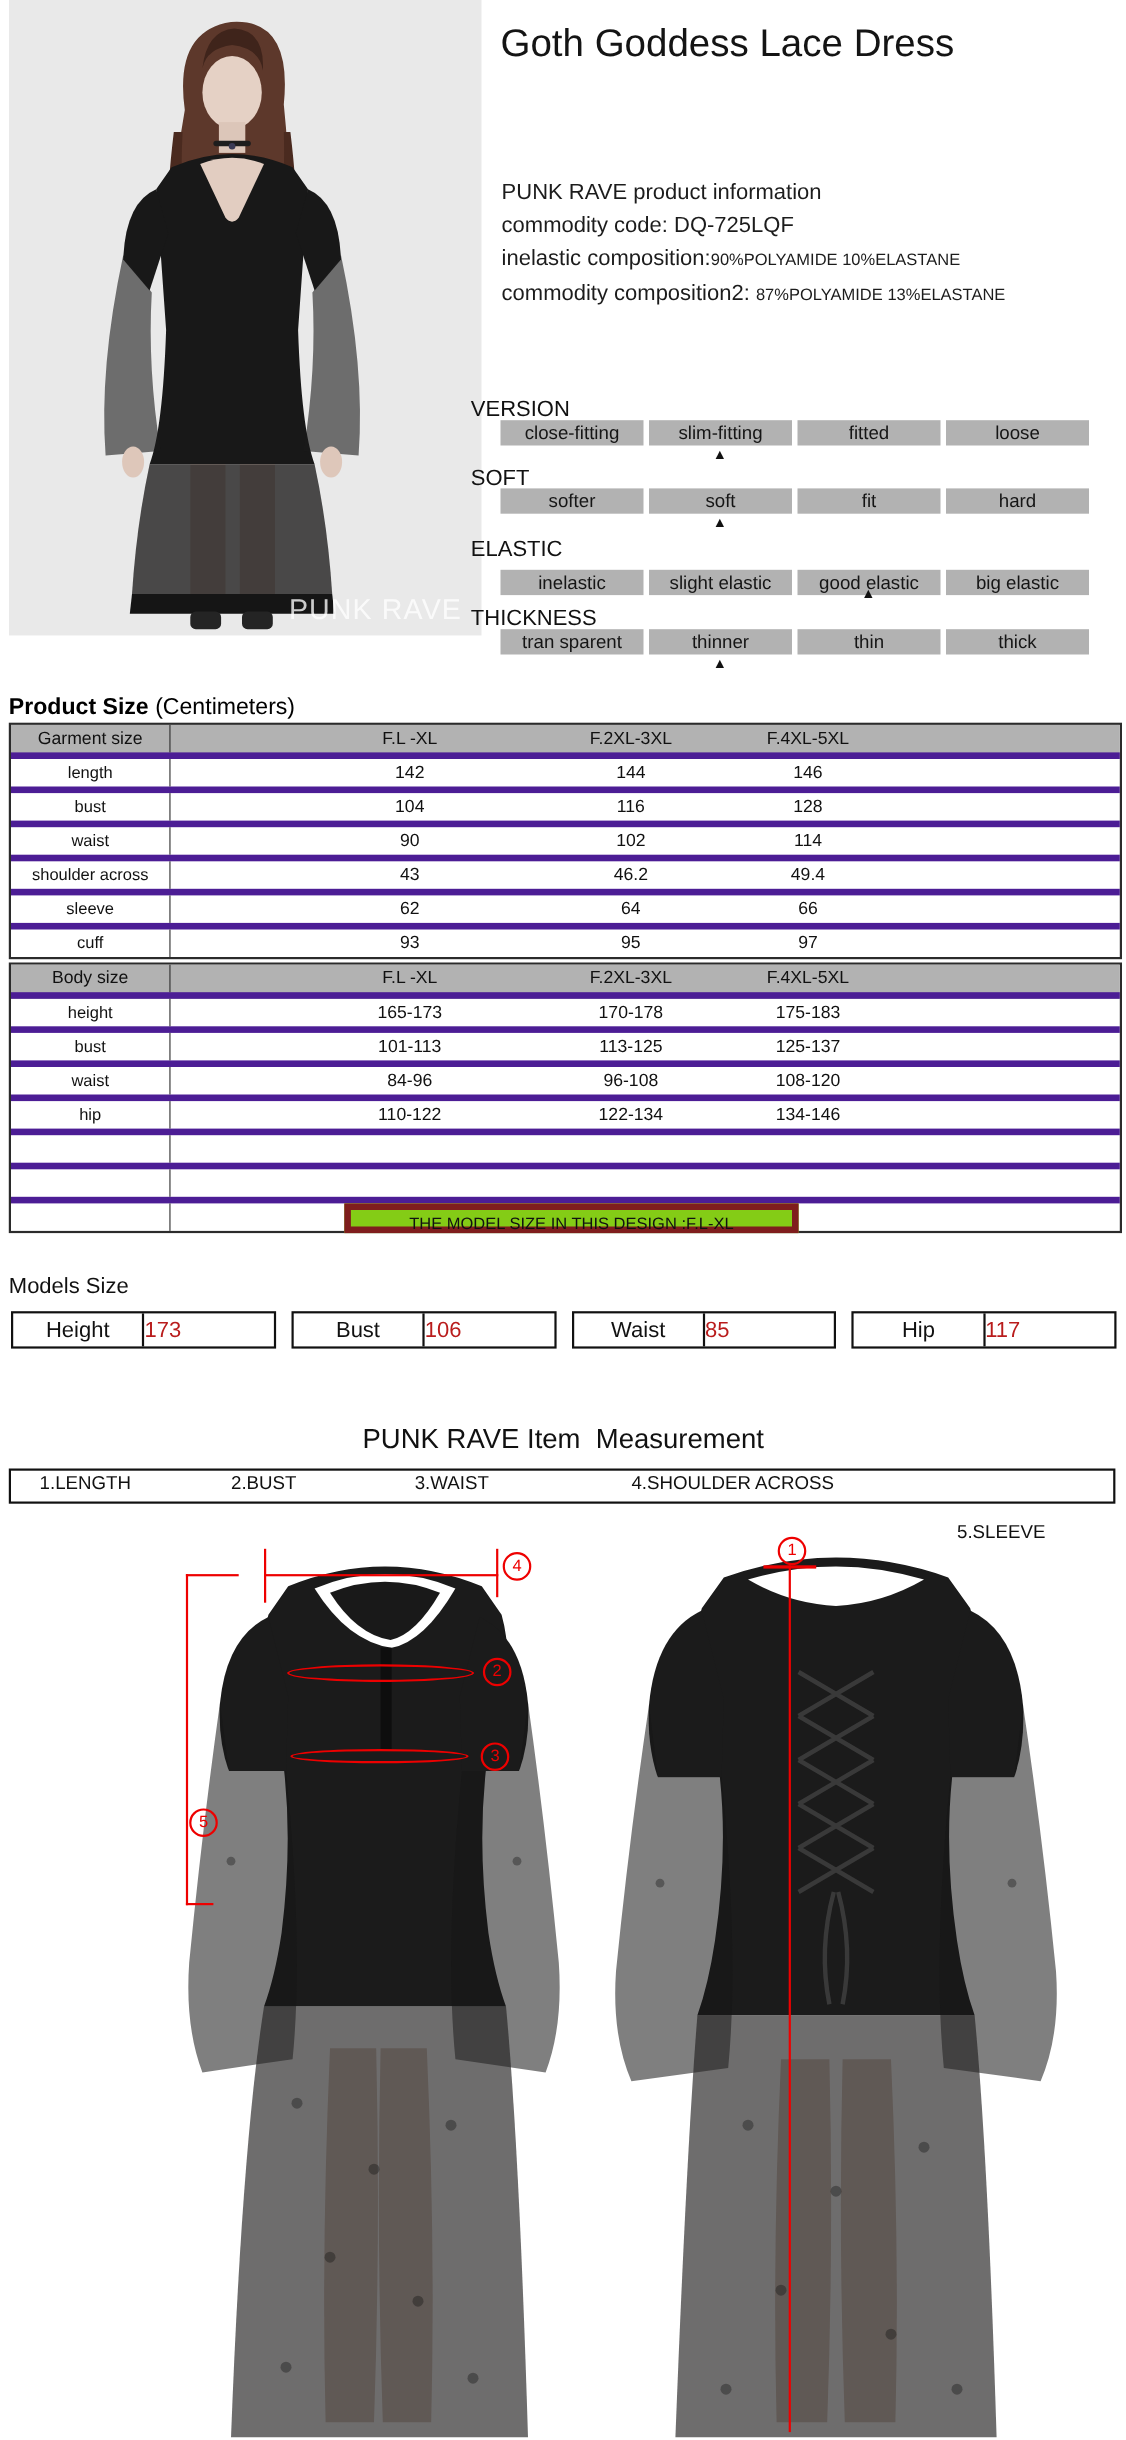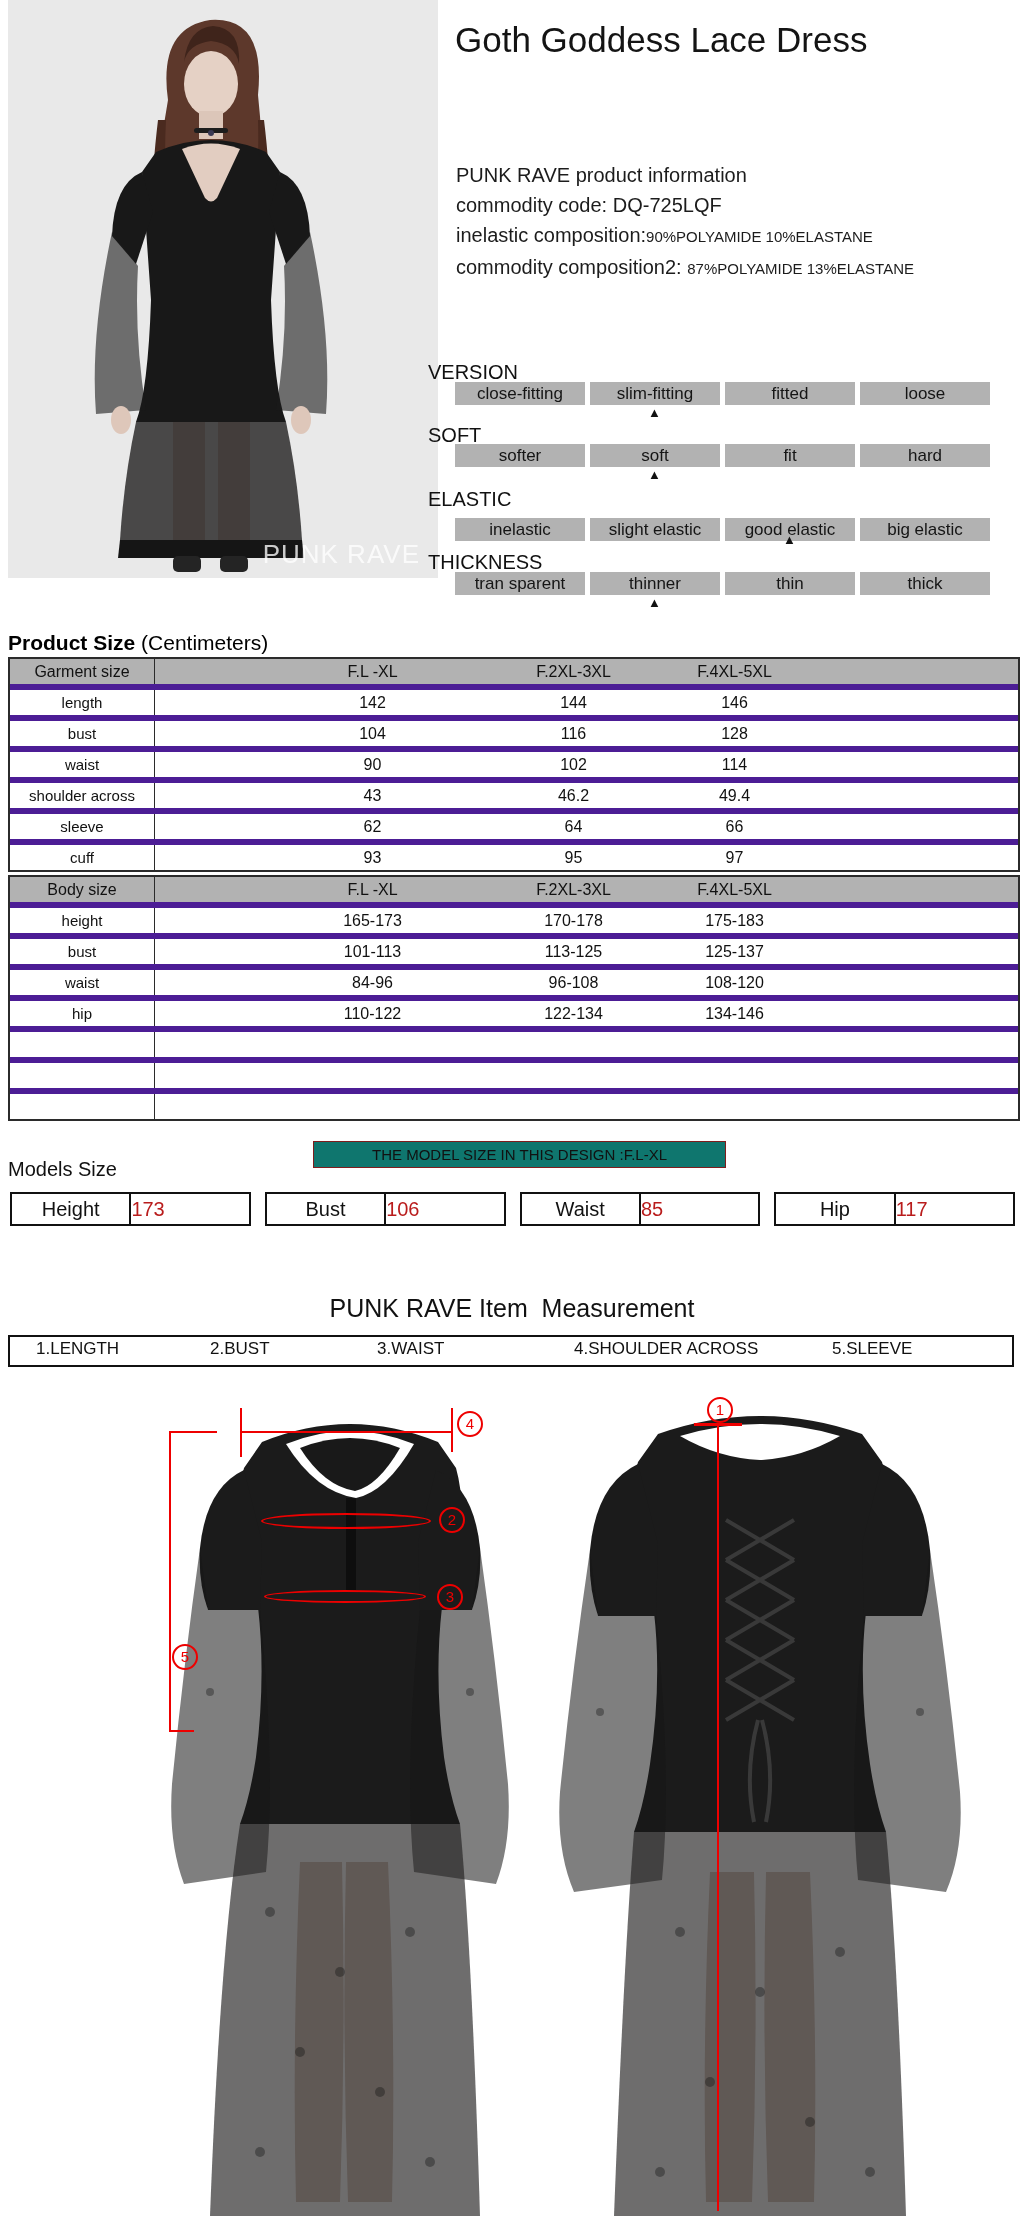--- a/index.html
+++ b/index.html
@@ -33,22 +33,22 @@
   #body-table{top:875px;}
   .trow{position:relative;height:25px;border-bottom:6px solid #4c1d95;}
   .trow:last-child{border-bottom:none;}
   .thead{background:#b2b2b2;}
   .tlabel{position:absolute;left:0;top:0;width:144px;height:25px;border-right:1px solid #2b2b2b;
           text-align:center;line-height:25px;font-size:15px;color:#111;}
   .thead .tlabel{font-size:16px;}
   .tv{position:absolute;top:0;width:181px;text-align:center;line-height:25px;font-size:16px;color:#111;}
   .tv1{left:272px;}.tv2{left:473px;}.tv3{left:634px;}
 
-  .note-bar{position:absolute;left:313px;top:1141px;width:413px;height:27px;background:#0f766e;
-            border:1px solid #7f1d1d;box-sizing:border-box;text-align:center;line-height:25px;
+  .note-bar{position:absolute;left:313px;top:1094px;width:413px;height:27px;background:#84cc16;
+            border:6px solid #7f1d1d;box-sizing:border-box;text-align:center;line-height:25px;
             font-size:15px;color:#111;}
 
   .models-heading{position:absolute;left:8px;top:1158px;font-size:20px;color:#111;}
   .models-row{position:absolute;left:10px;top:1192px;width:1005px;height:34px;display:flex;gap:14px;}
   .mbox{flex:1;border:2px solid #111;display:flex;box-sizing:border-box;}
   .mlabel{width:50%;border-right:2px solid #111;text-align:center;font-size:20px;line-height:30px;color:#111;}
   .mvalue{width:50%;font-size:20px;line-height:30px;color:#b91c1c;}
 
   .meas-heading{position:absolute;left:0;top:1294px;width:1024px;text-align:center;
                 font-size:25px;color:#111;white-space:pre;}
@@ -269,21 +269,21 @@
     </div>
   </div>
 
 <div class="meas-heading">PUNK RAVE Item  Measurement</div>
 <div class="legend-bar"></div>
 <div id="legend-items">
     <div class="legend-item" style="left: 36px;">1.LENGTH</div>
     <div class="legend-item" style="left: 210px;">2.BUST</div>
     <div class="legend-item" style="left: 377px;">3.WAIST</div>
     <div class="legend-item" style="left: 574px;">4.SHOULDER ACROSS</div>
-    <div class="legend-item" style="left: 832px;">5.SLEEVE</div>
+    <div class="legend-item" style="left: 870px; margin-top: 44px;">5.SLEEVE</div>
   </div>
 
 <div id="photos" class="abs" style="left:0;top:1390px;width:1024px;height:828px;">
 
   <svg class="abs" style="left:150px;top:2px;" width="380" height="824" viewBox="0 0 380 824">
 
     <path d="M112 50 Q200 14 288 50 L306 76 Q316 112 308 156 L292 215 Q284 285 294 365 Q300 405 310 432 L90 432 Q100 405 106 365 Q116 285 108 215 L92 156 Q84 112 94 76 Z" fill="#1b1b1b"></path>
 
     <path d="M136 52 Q200 26 264 52 Q236 100 206 106 Q166 100 136 52" fill="#ffffff"></path>
     <path d="M150 56 Q200 36 250 56 Q228 94 205 99 Q174 94 150 56" fill="#191919"></path>

